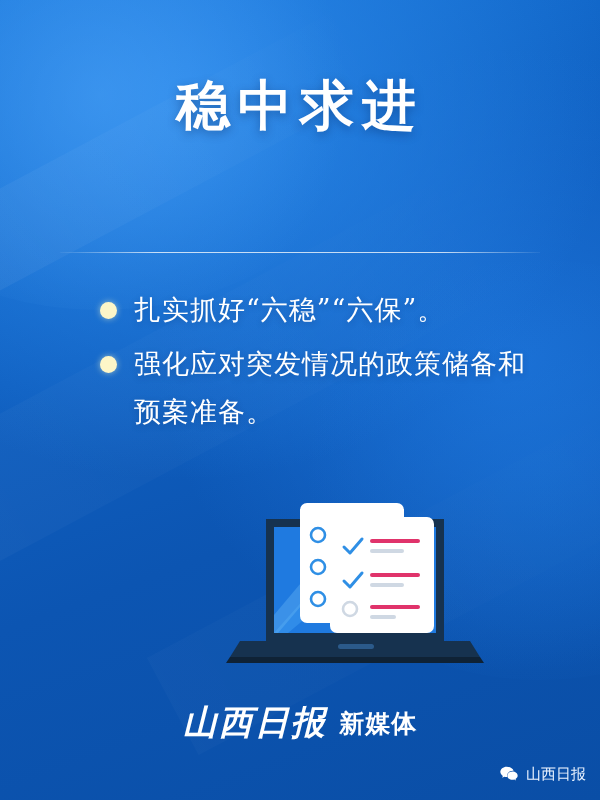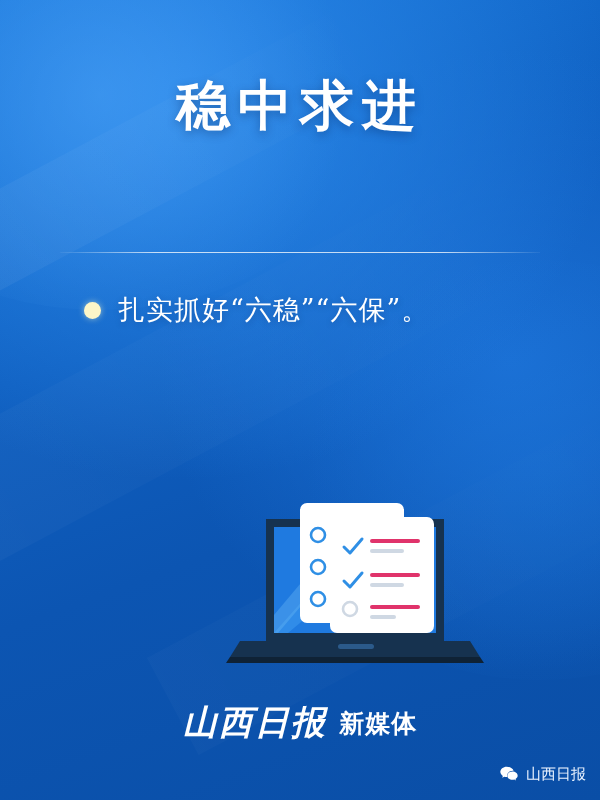--- a/index.html
+++ b/index.html
@@ -73,21 +73,21 @@
     left: 60px;
     width: 480px;
     height: 1px;
     background: linear-gradient(90deg, rgba(255,255,255,0.05), rgba(255,255,255,0.75) 20%, rgba(255,255,255,0.75) 80%, rgba(255,255,255,0.05));
   }
 
   
   .bullets {
     position: absolute;
     top: 286px;
-    left: 84px;
+    left: 100px;
     width: 440px;
     color: #ffffff;
     font-family: "DejaVu Serif", "Liberation Serif", serif;
     font-size: 27px;
     line-height: 48px;
     letter-spacing: 1px;
     text-shadow: 0 2px 6px rgba(0,30,80,0.25);
   }
   .bullet-item {
     position: relative;
@@ -173,20 +173,24 @@
   <div class="headline">
     <span>稳中求进</span>
   </div>
 
   <div class="divider"></div>
 
   <div class="bullets">
     <div class="bullet-item">
       <span class="dot"></span>
       <span>扎实抓好“六稳”“六保”。</span>
+    </div>
+    <div class="bullet-item">
+      <span class="dot"></span>
+      <span>强化应对突发情况的政策储备和预案准备。</span>
     </div>
   </div>
 
   <div class="illustration">
     <svg width="300" height="190" viewBox="0 0 300 190" xmlns="http://www.w3.org/2000/svg">
 
       <g>
         <path d="M40,20 L230,20 L230,140 L40,140 Z" fill="#1f4f86" opacity="0.0"></path>
 
         <path d="M48,24 L226,24 L226,146 L48,146 Z" fill="#16324f"></path>

